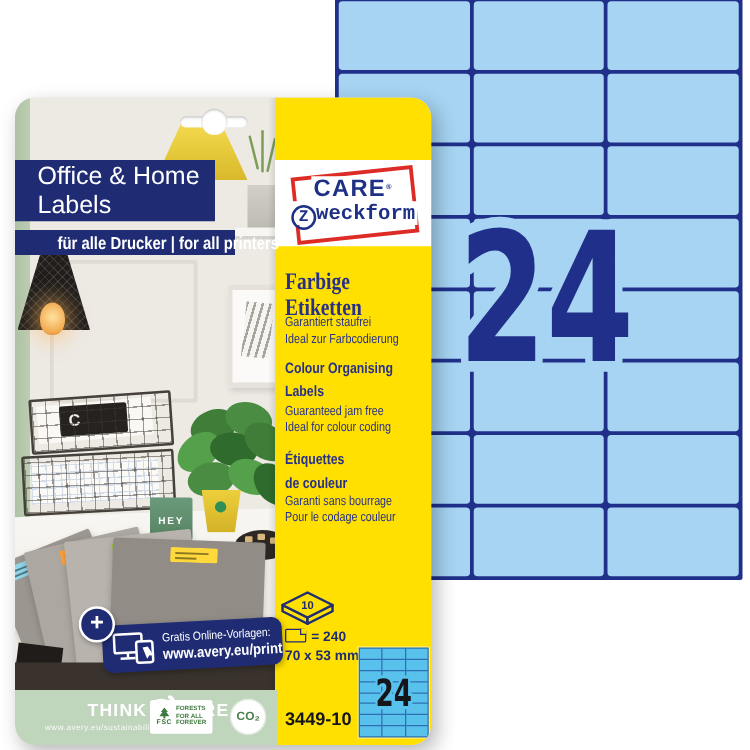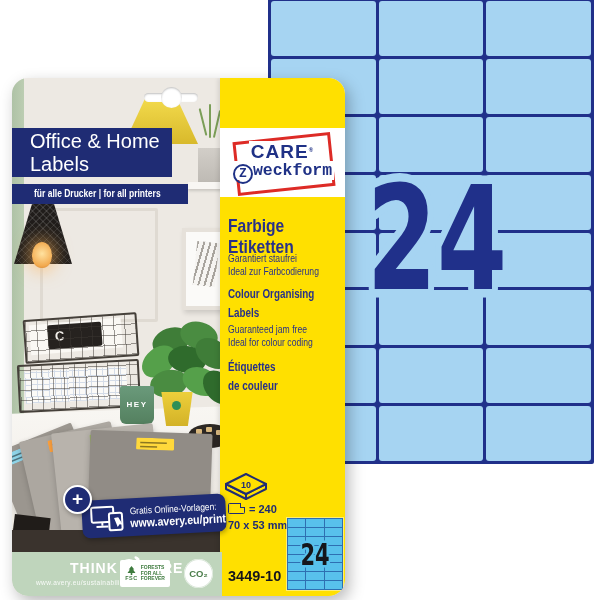--- a/index.html
+++ b/index.html
@@ -55,21 +55,21 @@
   .paper1{left:4px;top:3px;width:92px;height:30px;background:#FAF8F4;transform:rotate(-1deg);}
   .book{left:22px;top:5px;width:54px;height:24px;background:#26221F;border-radius:2px;color:#F2EFEA;
     font-size:13px;font-weight:bold;line-height:24px;padding-left:7px;box-sizing:border-box;}
   .paper2{left:5px;top:5px;width:102px;height:32px;background:#FBFAF7;
     background-image:repeating-linear-gradient(0deg,#D4DCE8 0 1px,transparent 1px 6px),
                      repeating-linear-gradient(90deg,#D4DCE8 0 1px,transparent 1px 6px);}
   .leaf{position:absolute;width:38px;height:27px;border-radius:50%;}
   .ypot{left:148px;top:314px;width:34px;height:34px;clip-path:polygon(4% 0,96% 0,82% 100%,18% 100%);
     background:linear-gradient(180deg,#EDCF3B,#D3B227);}
   .ypot-dot{left:12px;top:9px;width:9px;height:9px;border-radius:50%;background:#2F8F57;}
-  .mug{left:108px;top:308px;width:34px;height:38px;border-radius:2px 2px 6px 6px;
+  .mug{left:108px;top:320px;width:34px;height:38px;border-radius:2px 2px 6px 6px;
     background:linear-gradient(180deg,#6A9A7B,#54805F);color:#fff;font-size:8px;font-weight:bold;
     letter-spacing:1.5px;text-align:center;line-height:38px;}
   .bowl{left:176px;top:346px;width:44px;height:24px;border-radius:50%;background:#2D2824;}
   .bowl i{position:absolute;width:6px;height:5px;background:#D9B87E;border-radius:1px;}
   .tile{position:absolute;width:8px;height:8px;background:#E6C794;border-radius:1px;
     box-shadow:0 1px 1px rgba(0,0,0,.3);}
   .folder{position:absolute;border-radius:2px;box-shadow:0 3px 6px rgba(0,0,0,.2);}
   .tab{position:absolute;height:12px;width:35px;border-radius:1.5px;
     background-image:linear-gradient(rgba(0,0,0,.45),rgba(0,0,0,.45)),linear-gradient(rgba(0,0,0,.45),rgba(0,0,0,.45));
     background-size:70% 1.5px,45% 1.5px;background-position:4px 4px,4px 7.5px;background-repeat:no-repeat;}
@@ -84,41 +84,41 @@
   .brand-line{position:absolute;left:0;width:125px;text-align:center;color:#1F3186;font-weight:bold;}
   .brand-avery{top:13px;font-size:19px;letter-spacing:1px;}
   .brand-avery .reg{font-size:6px;vertical-align:6px;}
   .brand-zf{top:33px;font-size:16.5px;font-family:Liberation Mono, monospace;}
   .zcircle{display:inline-block;width:16px;height:16px;line-height:16px;border:2px solid #1F3186;
     border-radius:50%;font-size:13px;vertical-align:-2px;}
   .bgwhite{background:#fff;padding:0 2px;}
 
   .cond{transform:scaleX(.82);transform-origin:0 50%;white-space:nowrap;display:block;}
   .sec-title{left:216px;width:118px;color:#283189;font-weight:bold;}
-  .sec-de{top:137px;font-size:19px;line-height:21px;}
+  .sec-de{top:137px;font-size:19px;line-height:21px;font-family:Liberation Serif, serif;}
   .sec-feat{left:216px;width:118px;color:#283189;font-size:10.5px;line-height:13px;font-weight:400;}
   .sec-en,.sec-fr{font-size:12px;line-height:19px;}
 
   .spec-row{left:216px;color:#1F2C74;font-weight:bold;font-size:11px;}
   .label-icon{display:inline-block;width:15px;height:9px;border:1.5px solid #1F2C74;border-radius:1.5px;
     position:relative;vertical-align:-1px;margin-right:4px;}
   .label-icon::after{content:"";position:absolute;right:-1px;top:-1px;width:4px;height:4px;
     background:#FFE000;border-left:1.5px solid #1F2C74;border-bottom:1.5px solid #1F2C74;}
   .mini-sheet{left:275px;top:440px;width:56px;height:72px;background:#2E6FB2;display:grid;
     grid-template-columns:repeat(3,1fr);grid-template-rows:repeat(8,1fr);gap:1px;padding:1px;
     box-sizing:border-box;box-shadow:0 0 0 1px rgba(255,255,255,.45);}
   .mini-sheet .cell{background:#58C1EC;}
   .mini-num-svg{left:275px;top:440px;width:56px;height:72px;pointer-events:none;}
   .sku{left:216px;top:490px;font-size:14.5px;font-weight:bold;color:#14141C;}
 
   
   .banner1{left:0;top:50px;width:160px;height:49px;background:#1F2C74;color:#fff;font-weight:normal;
     font-size:20px;line-height:23px;padding:2px 0 0 18px;box-sizing:border-box;}
   .banner2{left:0;top:106px;width:176px;height:20px;background:#1F2C74;color:#fff;font-weight:bold;
-    font-size:10px;line-height:20px;padding-left:22px;box-sizing:border-box;}
+    font-size:14px;line-height:20px;padding-left:34px;box-sizing:border-box;}
   .hang-hole{left:132px;top:9px;width:54px;height:22px;}
   .hh-slot{position:absolute;left:0;top:6px;width:54px;height:9px;border-radius:5px;background:#fff;
     box-shadow:inset 0 1px 2px rgba(0,0,0,.25);}
   .hh-circle{position:absolute;left:17px;top:0;width:21px;height:21px;border-radius:50%;background:#fff;
     box-shadow:inset 0 1px 2px rgba(0,0,0,.25);}
 
   
   .promo{left:70px;top:419px;width:144px;height:38px;background:#1F2C74;border-radius:8px;
     transform:rotate(-3deg);box-shadow:1px 2px 5px rgba(0,0,0,.3);color:#fff;}
   .promo-l1{position:absolute;left:48px;top:7px;font-size:9.5px;transform:scaleX(.88);transform-origin:0 50%;white-space:nowrap;}
@@ -277,20 +277,24 @@
       <span class="cond">Labels</span>
     </div>
     <div class="abs sec-title sec-fr" style="top:280px">
       <span class="cond">Étiquettes</span>
       <span class="cond">de couleur</span>
     </div>
     <div class="abs sec-feat" style="top:245px">
       <span class="cond">Guaranteed jam free</span>
       <span class="cond">Ideal for colour coding</span>
     </div>
+    <div class="abs sec-feat" style="top:317px">
+      <span class="cond">Garanti sans bourrage</span>
+      <span class="cond">Pour le codage couleur</span>
+    </div>
 
     <svg class="abs" style="left:212px;top:394px" width="44" height="32" viewBox="0 0 44 32">
       <polygon points="2,12 22,22 22,27 2,17" fill="#FFE000" stroke="#1F2C74" stroke-width="2" stroke-linejoin="round"></polygon>
       <polygon points="42,12 22,22 22,27 42,17" fill="#FFE000" stroke="#1F2C74" stroke-width="2" stroke-linejoin="round"></polygon>
       <polygon points="22,2 42,12 22,22 2,12" fill="#FFE000" stroke="#1F2C74" stroke-width="2" stroke-linejoin="round"></polygon>
       <text x="22" y="15.5" text-anchor="middle" font-size="9" font-weight="bold" fill="#1F2C74">10</text>
     </svg>
     <div class="abs spec-row" style="top:425px">
       <span class="label-icon"></span><span>= 240</span>
     </div>

